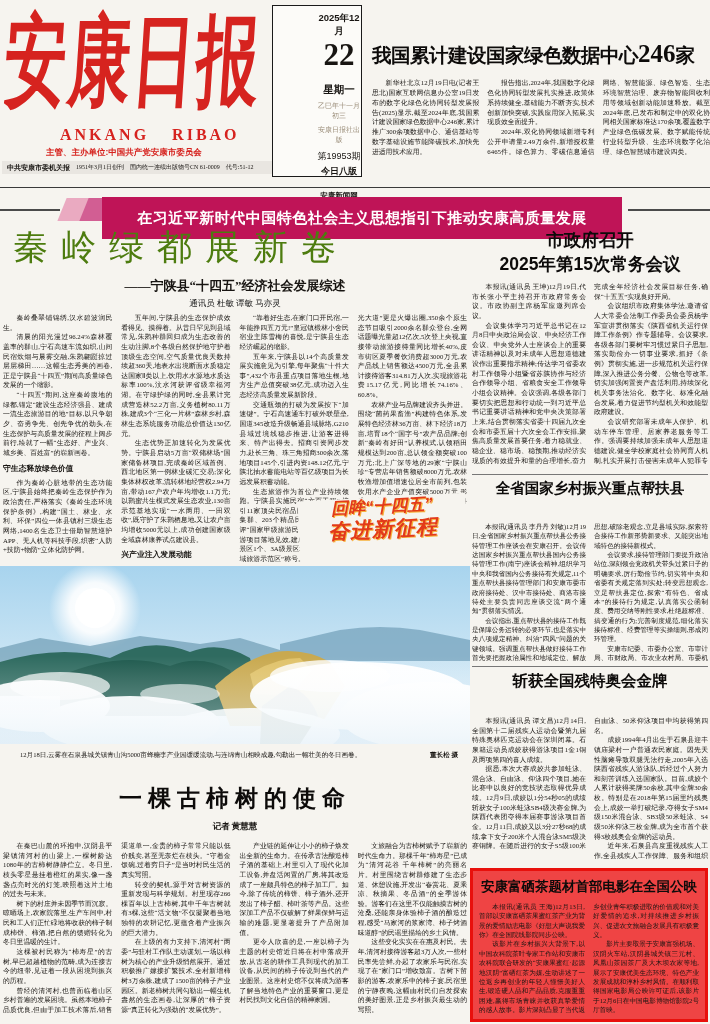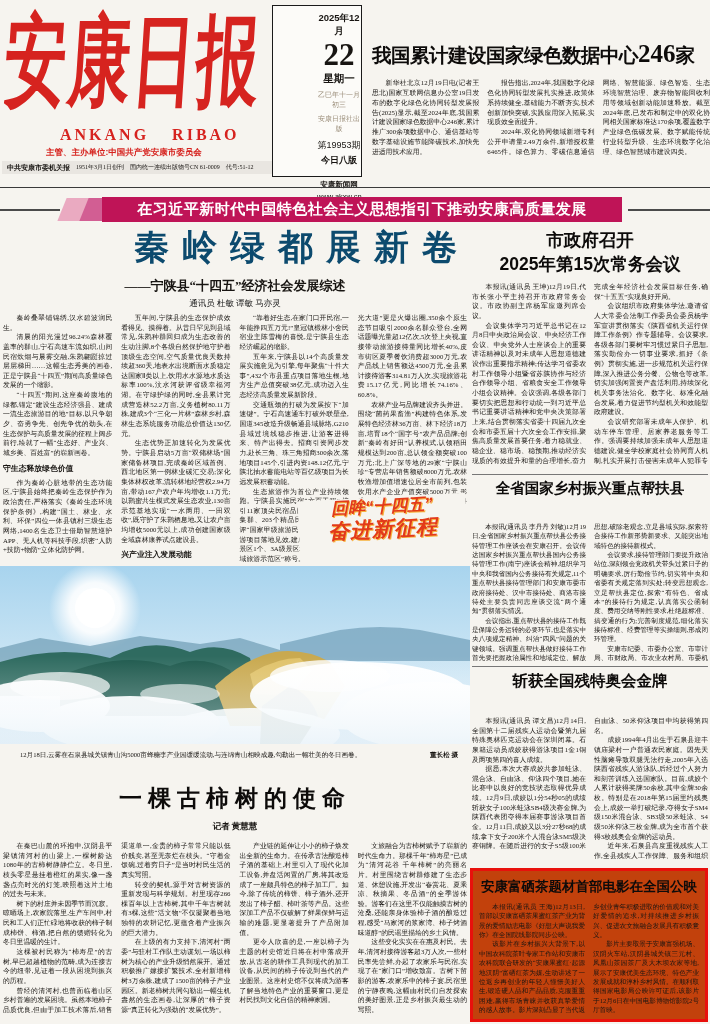--- a/index.html
+++ b/index.html
@@ -16,46 +16,46 @@
   .logo-slogan{left:46px;top:147px;width:226px;color:#d6231f;font-weight:bold;font-size:8.5px;
         font-family:"Liberation Sans",sans-serif;}
   .pubstrip{left:2px;top:161px;width:266px;height:13px;background:#e9e6e1;display:flex;
         align-items:center;gap:6px;padding:0 5px;font-size:6px;white-space:nowrap;overflow:hidden;}
   .pubstrip .org{font-weight:bold;font-size:7px;}
   .datebox{left:272px;top:5px;width:90px;height:172px;border:1.5px solid #1a1a1a;
         background:#fcfbf8;text-align:center;box-sizing:border-box;padding-top:6px;
         font-family:"Liberation Sans",sans-serif;padding-left:44px;}
   .db-month{font-size:9.5px;font-weight:bold;}
   .db-day{font-size:31px;font-weight:bold;line-height:1.08;font-family:"Liberation Serif",serif;}
-  .db-week{font-size:10.5px;font-weight:bold;margin-top:1px;text-align:center;}
+  .db-week{font-size:10.5px;font-weight:bold;margin-top:12px;text-align:center;}
   .db-lunar,.db-pub{font-size:7px;color:#9a8d79;margin-top:4px;}
   .db-issue{font-size:9px;font-weight:normal;margin-top:5px;}
   .db-pages{font-size:9px;font-weight:bold;margin-top:2px;}
   .db-site{font-size:7.5px;font-weight:bold;margin-top:13px;}
   .db-url{font-size:7.5px;margin-top:2px;}
   
   .top-article{left:372px;top:40px;width:338px;}
   .top-headline{font-family:"Liberation Sans",sans-serif;font-weight:900;font-size:19.5px;
         letter-spacing:-0.5px;white-space:nowrap;color:#0d0b0a;}
   .top-headline .num{font-family:"Liberation Serif",serif;font-size:25px;letter-spacing:0;}
   .top-body{margin-top:9px;height:94px;column-count:3;column-gap:8px;font-size:6.8px;
         line-height:1.45;overflow:hidden;}
   .rule-h{height:1px;background:#3a3a3a;}
   
-  .banner-bar{left:102px;top:197px;width:520px;height:25px;background:#bf1457;color:#fff;
+  .banner-bar{left:102px;top:197px;width:520px;height:42px;background:#bf1457;color:#fff;
         display:flex;align-items:center;justify-content:center;font-size:15px;font-weight:bold;
         font-family:"Liberation Sans",sans-serif;letter-spacing:0.5px;white-space:nowrap;}
   .chev{top:198px;width:24px;height:23px;transform:skewX(-22deg);}
   .chev1{left:62px;background:#eaaac1;}
   .chev2{left:84px;background:#d25e93;}
   .bline{top:209px;height:2px;background:#4a4a4a;}
   
-  .lead-headline{left:0;top:224px;width:470px;text-align:right;font-size:35px;font-weight:700;
+  .lead-headline{left:0;top:224px;width:470px;text-align:left;font-size:35px;font-weight:400;
         font-family:"Liberation Sans",sans-serif;letter-spacing:13px;text-indent:13px;
-        white-space:nowrap;color:#0c4a6e;}
+        white-space:nowrap;color:#4d7c0f;}
   .lead-sub{left:0;top:277px;width:470px;text-align:center;font-size:13px;font-weight:bold;}
   .lead-byline{left:0;top:298px;width:470px;text-align:center;font-size:8.5px;color:#222;}
   .bodytext p{margin:0;text-indent:2em;text-align:justify;}
   .bodytext p.sub{text-align:left;text-indent:0;font-weight:bold;font-size:1.15em;
         font-family:"Liberation Sans",sans-serif;margin:5px 0 4px;}
   .lead-body{left:3px;top:313px;width:464px;height:252px;column-count:4;column-gap:9px;
         font-size:6.8px;line-height:1.42;overflow:hidden;column-fill:auto;}
   .promo{left:299px;top:497px;width:168px;height:64px;background:#f6f4ef;text-align:center;
         transform:rotate(-3deg);font-family:"Liberation Sans",sans-serif;font-style:italic;
         font-weight:900;color:#e23a1a;text-shadow:1px 1px 0 #f7b33e;line-height:1.15;}
@@ -81,21 +81,21 @@
   .rrule{height:1px;background:#777;}
   .rec-h{top:478px;text-align:center;font-size:14.5px;font-weight:900;
         font-family:"Liberation Sans",sans-serif;line-height:1.4;color:#0d0b0a;}
   .rec-body{top:522px;height:142px;column-count:2;column-gap:8px;font-size:6.6px;
         line-height:1.42;overflow:hidden;column-fill:auto;}
   .ath-h{top:670px;text-align:center;font-size:15.5px;font-weight:900;line-height:1.45;
         font-family:"Liberation Serif",serif;color:#0d0b0a;}
   .ath-body{top:716px;height:150px;column-count:2;column-gap:8px;font-size:6.8px;
         line-height:1.42;overflow:hidden;column-fill:auto;}
   .moviebox{left:470px;top:868px;width:238px;height:154px;border:3px solid #e8100c;
-        background:#c2410c;box-sizing:border-box;padding:4px 6px;}
+        background:#ef4444;box-sizing:border-box;padding:4px 6px;}
   .movie-h{text-align:center;font-size:13.5px;font-weight:900;
         font-family:"Liberation Sans",sans-serif;margin:3px 0 6px;color:#0d0b0a;}
   .movie-body{column-count:2;column-gap:8px;font-size:6.6px;line-height:1.42;height:118px;
         overflow:hidden;column-fill:auto;}
 </style>
 </head>
 <body>
 
 <div class="page">
 

